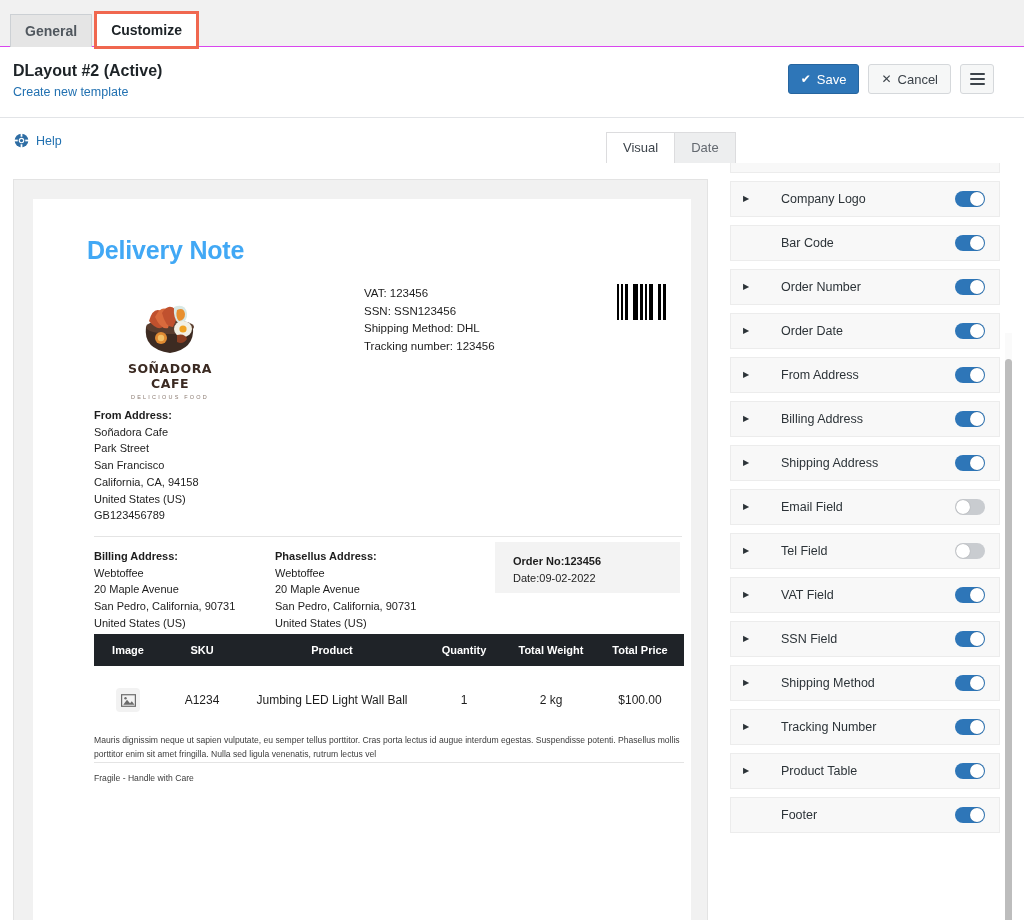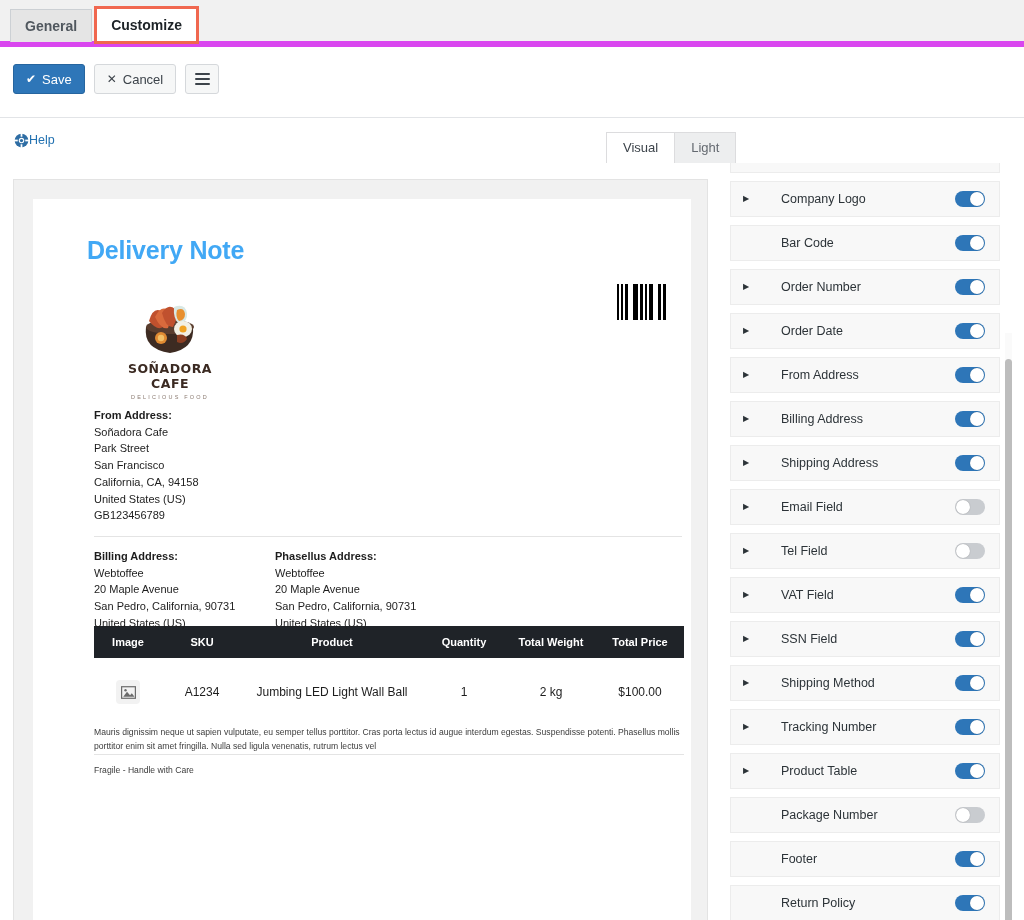--- a/index.html
+++ b/index.html
@@ -10,21 +10,21 @@
     font-family:"Liberation Sans", sans-serif;
     font-size:13px; color:#32373c;
     overflow:hidden;
     position:relative;
   }
 
   
   #tabstrip {
     height:47px;
     background:#f1f1f1;
-    border-bottom:6px solid #d946ef;
+    border-bottom:1px solid #d946ef;
     display:flex; align-items:flex-end;
     padding-left:10px;
   }
   .nav-tab {
     position:relative;
     font-size:14px; line-height:1.33;
     padding:7px 14px 6px;
     border:1px solid #ccd0d4;
     border-bottom:none;
     background:#e5e5e5;
@@ -71,21 +71,21 @@
   .hamburger { display:flex; flex-direction:column; gap:3px; width:15px; }
   .hamburger i { display:block; height:2px; background:#3c434a; border-radius:1px; }
 
   
   #subbar {
     height:45px; background:#fff;
     display:flex; align-items:center;
     padding:0 0 0 14px;
     position:relative;
   }
-  #help-link { display:flex; color:#2271b1; font-size:12.5px; cursor:pointer; }
+  #help-link { display:flex; align-items:center; gap:7px; color:#2271b1; font-size:12.5px; cursor:pointer; }
 
   #editor-tabs {
     position:absolute; left:606px; bottom:0;
     display:flex; align-items:flex-end;
   }
   .ed-tab {
     font-size:13px; color:#646970;
     padding:7px 16px 8px;
     border:1px solid #dcdcde; border-bottom:none;
     background:#edeeef; cursor:pointer;
@@ -137,21 +137,21 @@
   #addr-row { position:relative; margin-top:11px; height:70px; }
   #billing-address { position:absolute; left:7px; top:0; }
   #shipping-address { position:absolute; left:188px; top:0; }
   #order-box {
     position:absolute; left:408px; top:-6px;
     width:185px; height:51px; background:#f3f3f3;
     font-size:11px; line-height:1.5; padding:11px 0 0 18px; color:#1d1d1d;
   }
 
   
-  #product-table { width:590px; margin:8px 0 0 7px; border-collapse:collapse; }
+  #product-table { width:590px; margin:16px 0 0 7px; border-collapse:collapse; }
   #product-table thead th {
     background:#1f2328; color:#fff; font-size:11px; font-weight:bold;
     padding:10px 4px; text-align:center;
   }
   #product-table tbody td {
     font-size:12px; color:#1d1d1d; text-align:center;
     padding:22px 4px 12px;
   }
   .img-ph {
     display:inline-flex; align-items:center; justify-content:center;
@@ -212,20 +212,24 @@
 </style>
 </head>
 <body>
 
 <div id="tabstrip">
   <div class="nav-tab">General</div>
   <div class="nav-tab active focus-ring">Customize</div>
 </div>
 
 <div id="headerbar">
+  <div id="title-block">
+    <div id="page-title">DLayout #2 (Active)</div>
+    <a id="create-link">Create new template</a>
+  </div>
   <div id="header-actions">
     <div class="btn btn-primary">
       <span class="glyph">✔</span>
       <span>Save</span>
     </div>
     <div class="btn btn-secondary">
       <span class="glyph">✕</span>
       <span>Cancel</span>
     </div>
     <div class="btn btn-icon-only">
@@ -246,21 +250,21 @@
       <rect x="10.6" y="0" width="2.8" height="6" fill="#ffffff"></rect>
       <rect x="10.6" y="18" width="2.8" height="6" fill="#ffffff"></rect>
       <rect x="0" y="10.6" width="6" height="2.8" fill="#ffffff"></rect>
       <rect x="18" y="10.6" width="6" height="2.8" fill="#ffffff"></rect>
       <circle cx="12" cy="12" r="2.6" fill="#2e6da4"></circle>
     </svg>
     <span>Help</span>
   </div>
   <div id="editor-tabs">
     <div class="ed-tab active">Visual</div>
-    <div class="ed-tab">Light</div>
+    <div class="ed-tab">Date</div>
   </div>
 </div>
 
 <div id="main">
 
   <div id="preview-frame">
     <div id="preview-page">
       <div id="doc">
 
         <div id="doc-title">Delivery Note</div>
@@ -281,20 +285,26 @@
                 <circle cx="50" cy="32" r="3.6" fill="#f0a323"></circle>
                 <circle cx="28" cy="41" r="6" fill="#e08a32"></circle>
                 <circle cx="28" cy="41" r="3.2" fill="#f3c067"></circle>
                 <path d="M44 38 Q52 36 54 42 Q50 48 44 45Z" fill="#8d3f22"></path>
               </svg>
             </div>
             <div id="logo-name">SOÑADORA CAFE</div>
             <div id="logo-tag">DELICIOUS FOOD</div>
           </div>
 
+          <div id="meta-lines">
+            <div>VAT: 123456</div>
+            <div>SSN: SSN123456</div>
+            <div>Shipping Method: DHL</div>
+            <div>Tracking number: 123456</div>
+          </div>
 
           <div id="barcode">
             <span style="width:2px"></span>
               <span style="width:2px;background:#fff"></span>
             <span style="width:2px"></span>
               <span style="width:2px;background:#fff"></span>
             <span style="width:3px"></span>
               <span style="width:5px;background:#fff"></span>
             <span style="width:5px"></span>
               <span style="width:2px;background:#fff"></span>
@@ -329,20 +339,24 @@
             <div>20 Maple Avenue</div>
             <div>San Pedro, California, 90731</div>
             <div>United States (US)</div>
           </div>
           <div id="shipping-address" class="addr-block">
             <b>Phasellus Address:</b>
             <div>Webtoffee</div>
             <div>20 Maple Avenue</div>
             <div>San Pedro, California, 90731</div>
             <div>United States (US)</div>
+          </div>
+          <div id="order-box">
+            <b>Order No:123456</b>
+            <div>Date:09-02-2022</div>
           </div>
         </div>
 
         <table id="product-table">
           <thead>
             <tr>
               <th style="width:68px">Image</th>
               <th style="width:80px">SKU</th>
               <th style="width:180px">Product</th>
               <th style="width:84px">Quantity</th>
@@ -491,41 +505,27 @@
       </div>
 
       <div class="setting-row">
         <span class="caret">▶</span>
         <span class="setting-label">Product Table</span>
         <span class="toggle on">
             <span class="knob"></span>
           </span>
       </div>
 
-      <div class="setting-row">
-        <span class="caret"></span>
-        <span class="setting-label">Package Number</span>
-        <span class="toggle off">
-            <span class="knob"></span>
-          </span>
-      </div>
 
       <div class="setting-row">
         <span class="caret"></span>
         <span class="setting-label">Footer</span>
         <span class="toggle on">
             <span class="knob"></span>
           </span>
       </div>
 
-      <div class="setting-row">
-        <span class="caret"></span>
-        <span class="setting-label">Return Policy</span>
-        <span class="toggle on">
-            <span class="knob"></span>
-          </span>
-      </div>
 
     </div>
     <div id="panel-scrollbar"></div>
   </div>
 
 </div>
 
 </body></html>

